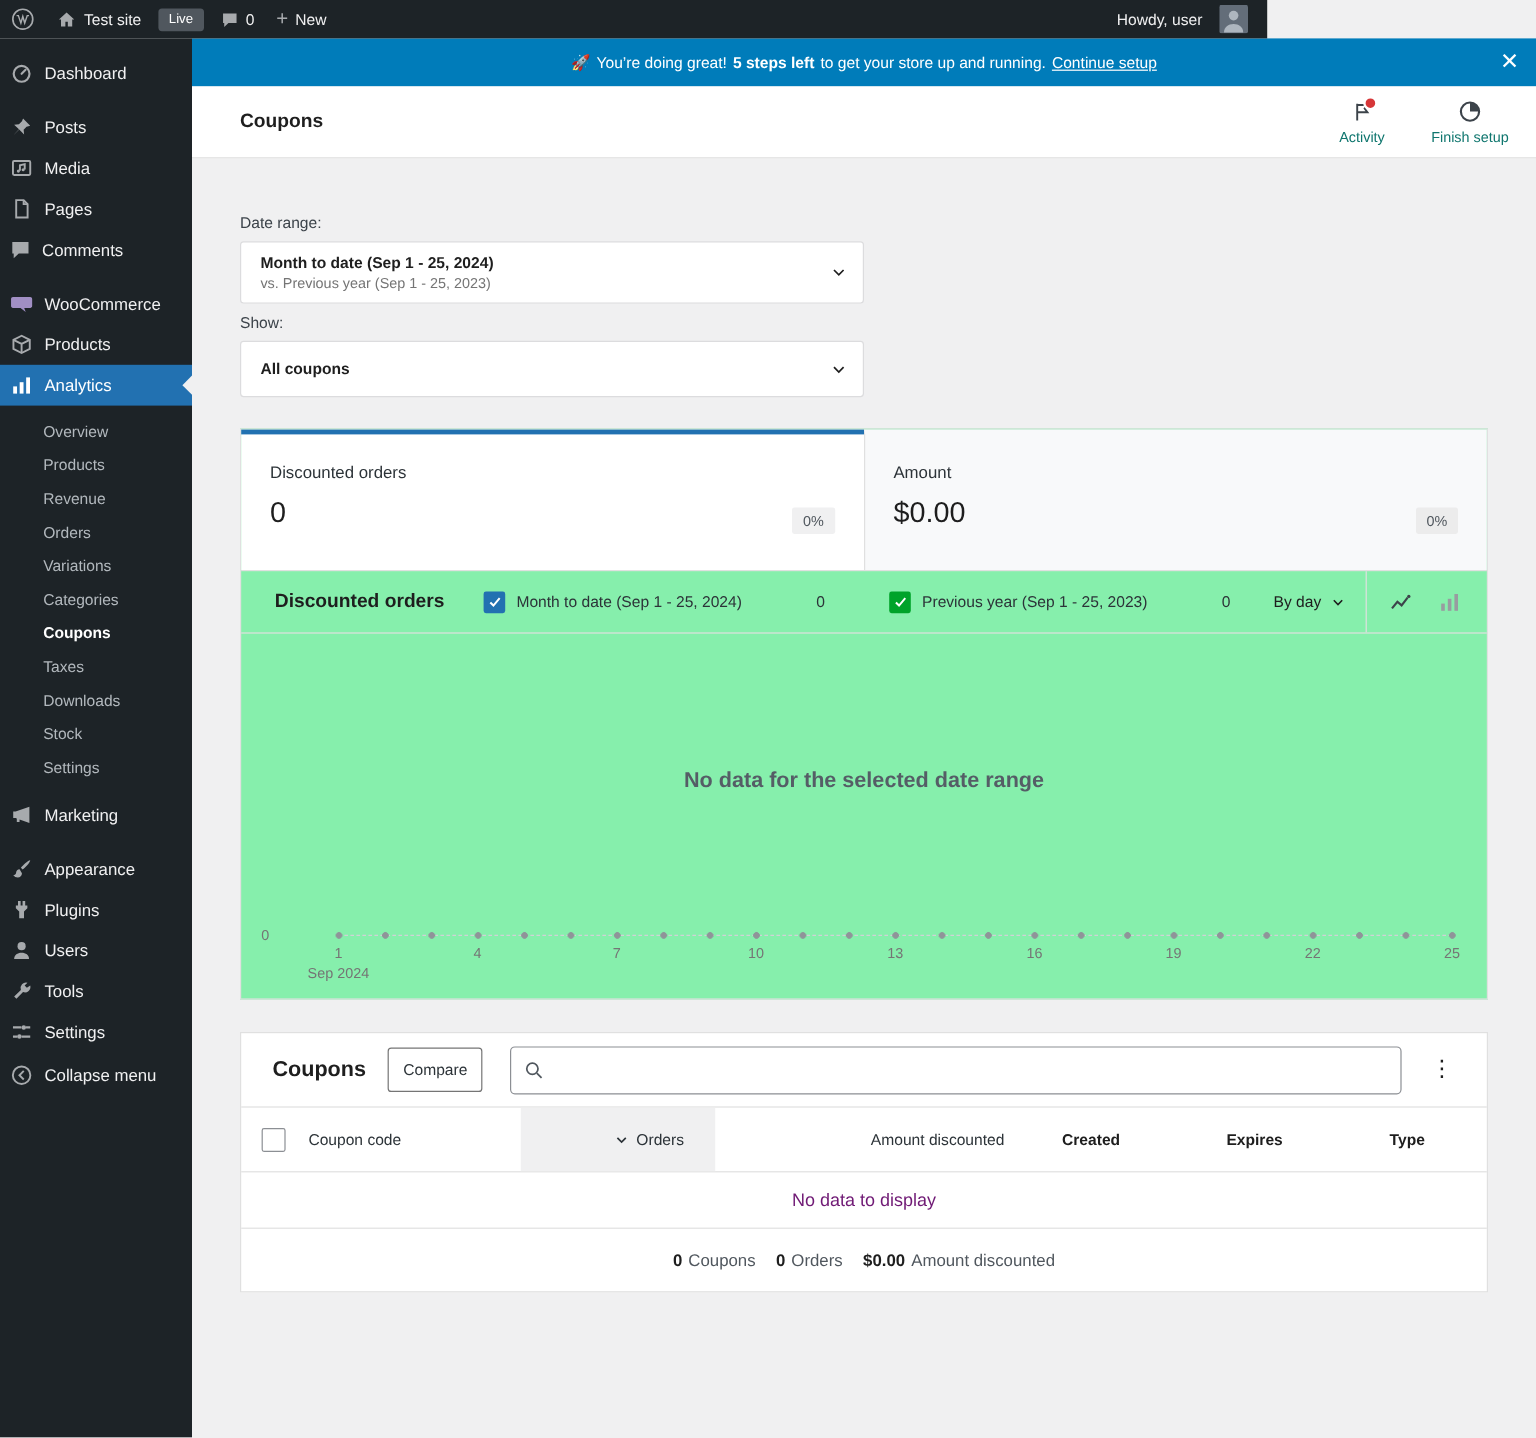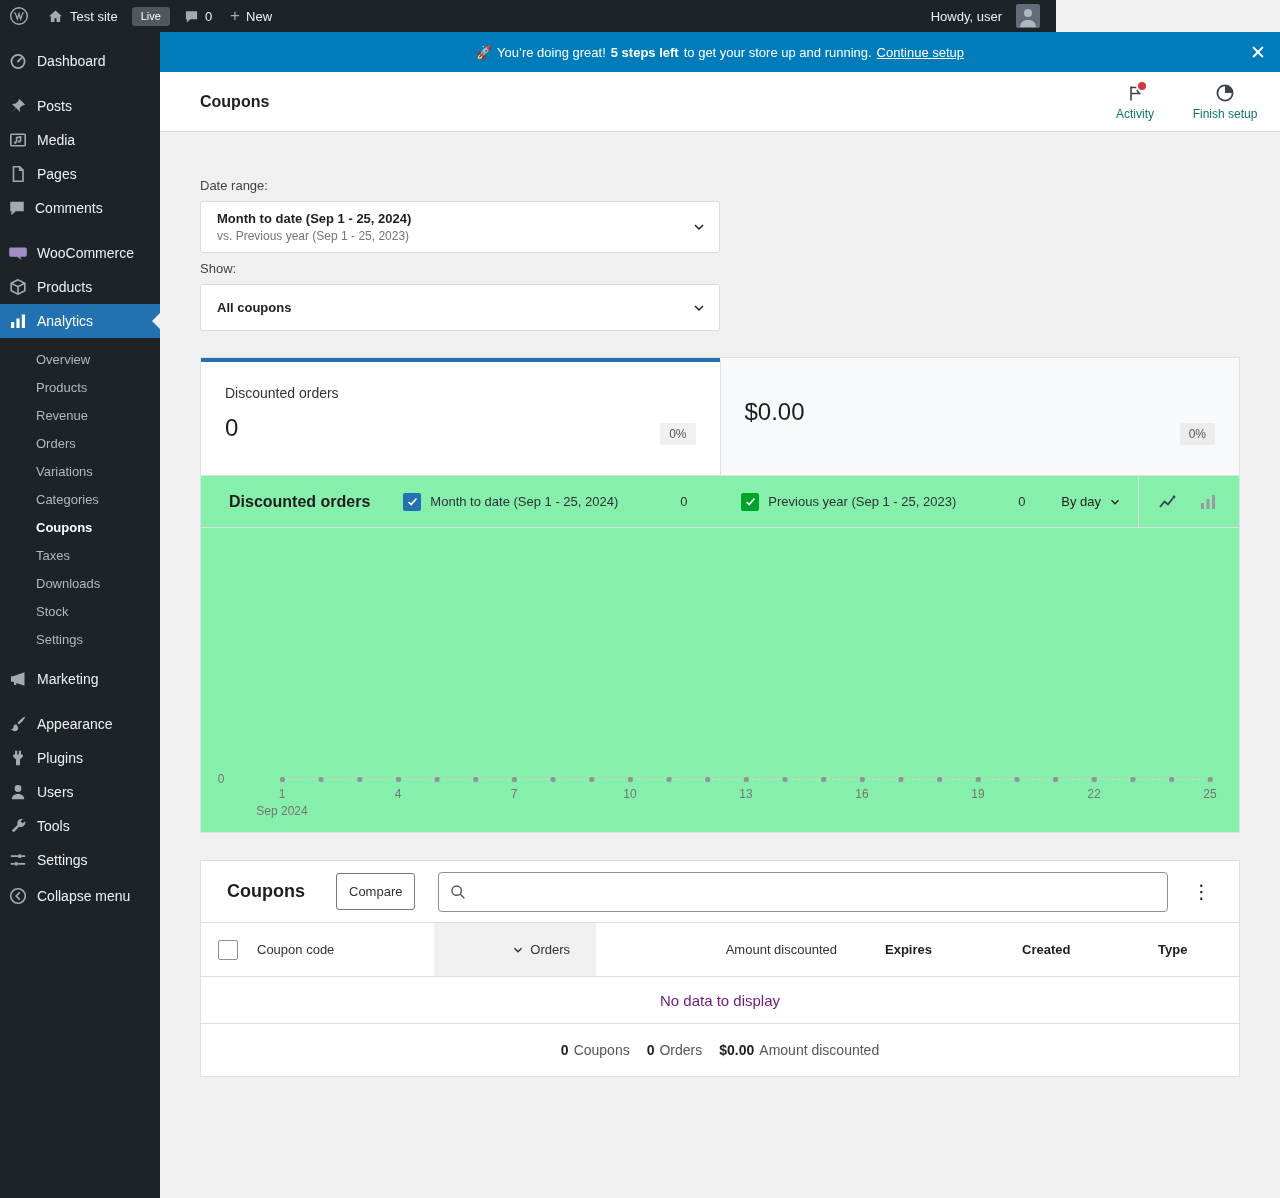--- a/index.html
+++ b/index.html
@@ -94,21 +94,21 @@
   .y-zero{position:absolute;left:12px;bottom:46px;width:16px;text-align:center;font-size:12px;color:#757575;}
   .x-tick{position:absolute;bottom:31px;transform:translateX(-50%);font-size:12px;color:#757575;}
   .x-sub{position:absolute;bottom:14px;left:81px;transform:translateX(-50%);font-size:12px;color:#757575;}
   .xt1{left:81px}.xt2{left:197px}.xt3{left:313px}.xt4{left:429px}.xt5{left:545px}
   .xt6{left:661px}.xt7{left:777px}.xt8{left:893px}.xt9{left:1009px}
 
   
   .coupons-card{margin-top:27px;width:1040px;background:#fff;border:1px solid #e0e0e0;box-sizing:border-box;}
   .cc-header{display:flex;align-items:center;height:61px;padding:0 20px 0 26px;border-bottom:1px solid #e0e0e0;}
   .cc-title{font-size:18px;font-weight:600;color:#1e1e1e;}
-  .compare-btn{margin-left:31px;font-size:13px;color:#2c3338;background:#fff;border:1px solid #757575;border-radius:3px;
+  .compare-btn{margin-left:18px;font-size:13px;color:#2c3338;background:#fff;border:1px solid #757575;border-radius:3px;
                padding:10px 12px;cursor:pointer;}
   .search-wrap{flex:1;margin-left:23px;height:38px;border:1px solid #8c8f94;border-radius:4px;display:flex;align-items:center;
                padding:0 10px;background:#fff;}
   .search-wrap .g-icon{color:#50575e;}
   .search-wrap input{border:0;outline:0;flex:1;font-size:13px;margin-left:8px;background:transparent;}
   .cc-menu{margin-left:16px;padding:2px 8px;cursor:pointer;color:#1e1e1e;font-size:19px;line-height:1;}
 
   .table-head{display:grid;grid-template-columns:56px 177px 162px 265px 137px 136px 1fr;height:53px;
               border-bottom:1px solid #e0e0e0;font-size:13px;color:#2c3338;}
   .th{display:flex;align-items:center;}
@@ -386,20 +386,21 @@
   </div>
 
   <div class="analytics-card">
     <div class="summary-row">
       <div class="tile selected">
         <div class="t-label">Discounted orders</div>
         <div class="t-value">0</div>
         <span class="t-delta">0%</span>
       </div>
       <div class="tile alt">
+        <div class="t-label">Amount</div>
         <div class="t-value">$0.00</div>
         <span class="t-delta">0%</span>
       </div>
     </div>
 
     <div class="chart-header">
       <span class="ch-title">Discounted orders</span>
       <div class="legend">
         <span class="cb" style="background-color: rgb(34, 113, 177);">
           <svg width="13" height="13" viewBox="0 0 20 20" fill="none" stroke="#fff" stroke-width="2.6">
@@ -438,20 +439,21 @@
           <svg width="22" height="22" viewBox="0 0 22 22" fill="currentColor">
               <rect x="4" y="12" width="3" height="6"></rect>
               <rect x="9.5" y="8" width="3" height="10"></rect>
               <rect x="15" y="4" width="3" height="14"></rect>
             </svg>
         </span>
       </div>
     </div>
 
     <div class="chart-body">
+      <div class="chart-empty">No data for the selected date range</div>
       <span class="y-zero">0</span>
       <div class="zero-line"></div>
       <div class="dot-row"></div>
       <span class="x-tick xt1">1</span>
       <span class="x-tick xt2">4</span>
       <span class="x-tick xt3">7</span>
       <span class="x-tick xt4">10</span>
       <span class="x-tick xt5">13</span>
       <span class="x-tick xt6">16</span>
       <span class="x-tick xt7">19</span>
@@ -489,24 +491,24 @@
           <svg width="14" height="14" viewBox="0 0 20 20" fill="none" stroke="currentColor" stroke-width="2">
               <path d="M5 7.5l5 5 5-5"></path>
             </svg>
         </span>
         <span>Orders</span>
       </div>
       <div class="th th-amount">
         <span>Amount discounted</span>
       </div>
       <div class="th th-left th-bold">
+        <span>Created</span>
+      </div>
+      <div class="th th-left th-bold">
         <span>Expires</span>
-      </div>
-      <div class="th th-left th-bold">
-        <span>Created</span>
       </div>
       <div class="th th-left th-bold">
         <span>Type</span>
       </div>
     </div>
 
     <div class="table-empty">No data to display</div>
 
     <div class="table-foot">
       <span class="tf-item">

